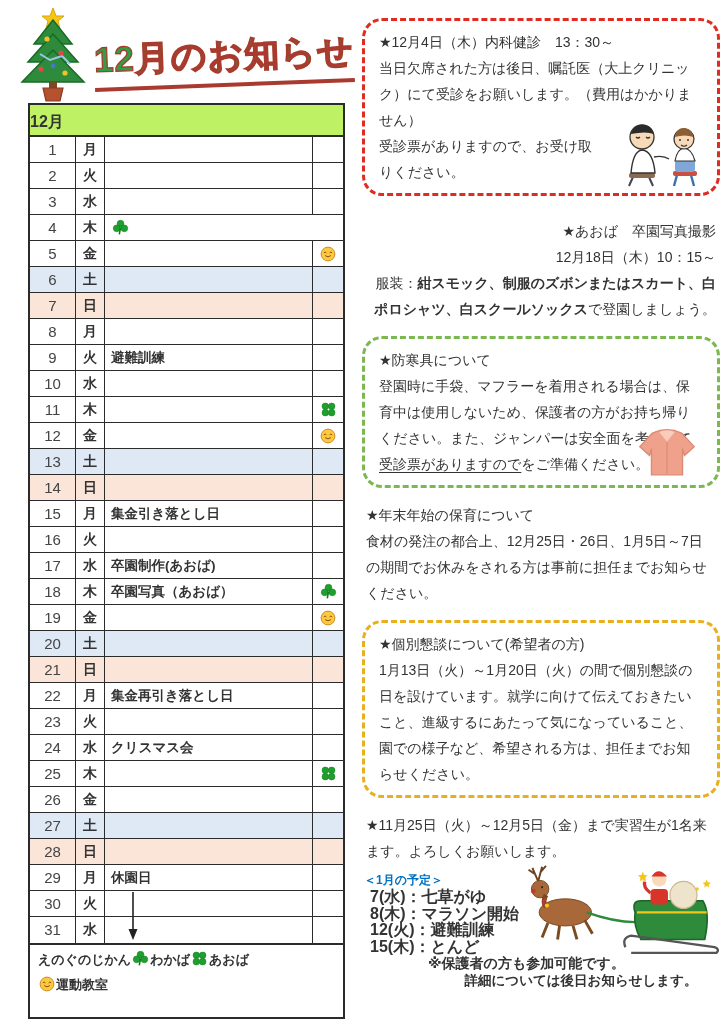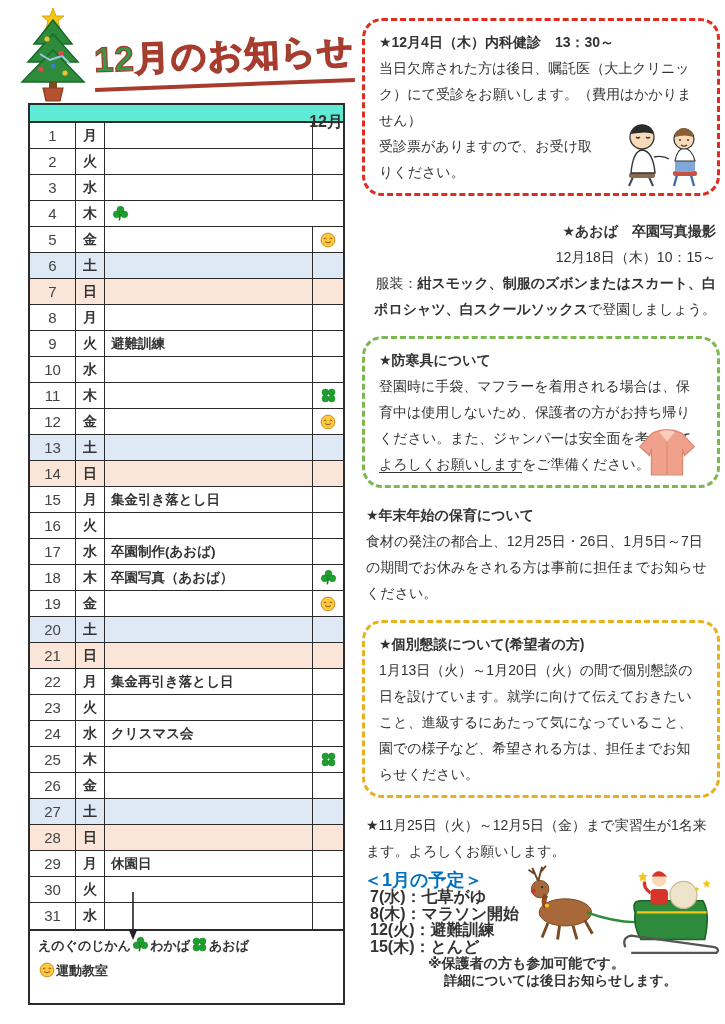--- a/index.html
+++ b/index.html
@@ -16,55 +16,55 @@
     font-size:35px; font-weight:800; letter-spacing:1px; color:#2E9E47;
     -webkit-text-stroke:1.3px #A93B2E; transform:rotate(-2.2deg);
     border-bottom:4px solid #A93B2E; white-space:nowrap;
   }
   
   .calendar {
     position:absolute; left:28px; top:103px; width:317px;
     border:2px solid #2b2b2b; background:#fff;
   }
   .cal-header {
-    height:18px; line-height:34px; background:#5eead4; text-align:right;
+    height:32px; line-height:34px; background:#bef264; text-align:left;
     font-size:16px; font-weight:700; border-bottom:2px solid #2b2b2b; color:#333;
   }
   .cal-row { display:flex; height:26px; border-bottom:1px solid #2b2b2b; }
   .cal-row:last-child { border-bottom:none; }
   .c-day { width:46px; border-right:1px solid #2b2b2b; text-align:center; line-height:25px; font-size:15px; color:#444; }
   .c-wd  { width:29px; border-right:1px solid #2b2b2b; text-align:center; line-height:25px; font-size:14px; font-weight:600; }
   .c-ev  { flex:1; border-right:1px solid #2b2b2b; padding-left:6px; line-height:25px; font-size:13.5px; font-weight:600; }
   .c-ic  { width:30px; display:flex; align-items:center; justify-content:center; }
   .saturday { background:#DEE9F5; }
   .sunday   { background:#FBE5D8; }
   .cal-legend {
     border-top:2px solid #2b2b2b; padding:4px 6px 18px 8px;
     font-size:13px; line-height:22px; font-weight:600;
   }
   .cal-legend .ic { display:inline-block; vertical-align:-3px; margin:0 1px; }
   .holiday-arrow { position:absolute; left:126px; top:892px; }
   
   .right-col { position:absolute; left:362px; top:18px; width:358px; font-size:14px; line-height:26px; }
-  .h { font-weight:700; }
+  .h { font-weight:400; }
   .box { border:3px dashed; border-radius:20px; padding:8px 14px 8px 14px; position:relative; }
   .box.red    { border-color:#E02B20; }
   .box.green  { border-color:#7CB850; margin-top:14px; }
   .box.yellow { border-color:#E8AF1E; margin-top:14px; }
   .sec { margin-top:14px; padding:0 4px; }
   .sec.first-gap { margin-top:22px;text-align:right; }
   .pad-illo { padding-right:104px; }
   .doctor-illo { position:absolute; right:12px; bottom:6px; }
   .jacket-illo { position:absolute; right:16px; bottom:6px; }
   .u { text-decoration:underline; text-underline-offset:3px; }
   .jan { position:relative; margin-top:8px; padding:0 2px; }
-  .jan-h { color:#0070C0; font-weight:700; font-size:18px; line-height:17px; }
+  .jan-h { color:#0070C0; font-weight:700; font-size:12px; line-height:17px; }
   .jan-item { font-weight:700; font-size:16px; line-height:16.5px; padding-left:6px; }
   .jan-note  { font-weight:700; font-size:14px; line-height:17px; margin-left:64px; }
-  .jan-note2 { font-weight:700; font-size:13.5px; line-height:17px; margin-left:80px; }
+  .jan-note2 { font-weight:700; font-size:13.5px; line-height:17px; margin-left:80px;text-align:center; }
   .santa-illo { position:absolute; right:-6px; top:-10px; }
 </style>
 </head>
 <body>
 
 <div class="page">
 
   <div class="title-area">
     <svg class="tree" width="82" height="96" viewBox="0 0 82 96">
       <polygon points="41,2 44,10 52,10 46,15 48,23 41,18 34,23 36,15 30,10 38,10" fill="#F5C518" stroke="#D9A50B" stroke-width="1"></polygon>
@@ -392,21 +392,21 @@
     </div>
 
     <div class="sec first-gap">
       <div class="h">★あおば　卒園写真撮影</div>
       <div>12月18日（木）10：15～</div>
       <div><span>服装：</span><b>紺スモック、制服のズボンまたはスカート、白ポロシャツ、白スクールソックス</b><span>で登園しましょう。</span></div>
     </div>
 
     <div class="box green">
       <div class="h">★防寒具について</div>
-      <div><span>登園時に手袋、マフラーを着用される場合は、保育中は使用しないため、保護者の方がお持ち帰りください。また、ジャンパーは安全面を考慮して</span><span class="u">よろしくお願いします</span><span>をご準備ください。</span></div>
+      <div><span>登園時に手袋、マフラーを着用される場合は、保育中は使用しないため、保護者の方がお持ち帰りください。また、ジャンパーは安全面を考慮して</span><span class="u">受診票がありますので</span><span>をご準備ください。</span></div>
       <svg class="jacket-illo" width="68" height="54" viewBox="0 0 70 55">
         <path d="M20 8 Q35 1 50 8 L63 22 L53 31 L51 24 L51 51 L19 51 L19 24 L17 31 L7 22 Z" fill="#F0A18C" stroke="#DB8A74" stroke-width="1.4"></path>
         <path d="M27 7 L35 17 L43 7 Q35 3 27 7 Z" fill="#F9CDB9"></path>
         <line x1="35" y1="17" x2="35" y2="50" stroke="#DB8A74" stroke-width="1.2"></line>
       </svg>
     </div>
 
     <div class="sec">
       <div class="h">★年末年始の保育について</div>
       <div>食材の発注の都合上、12月25日・26日、1月5日～7日の期間でお休みをされる方は事前に担任までお知らせください。</div>

